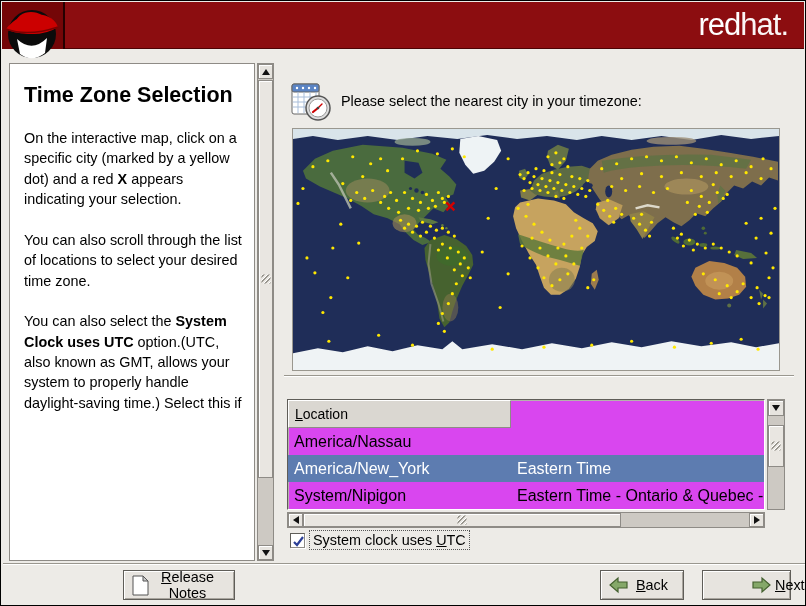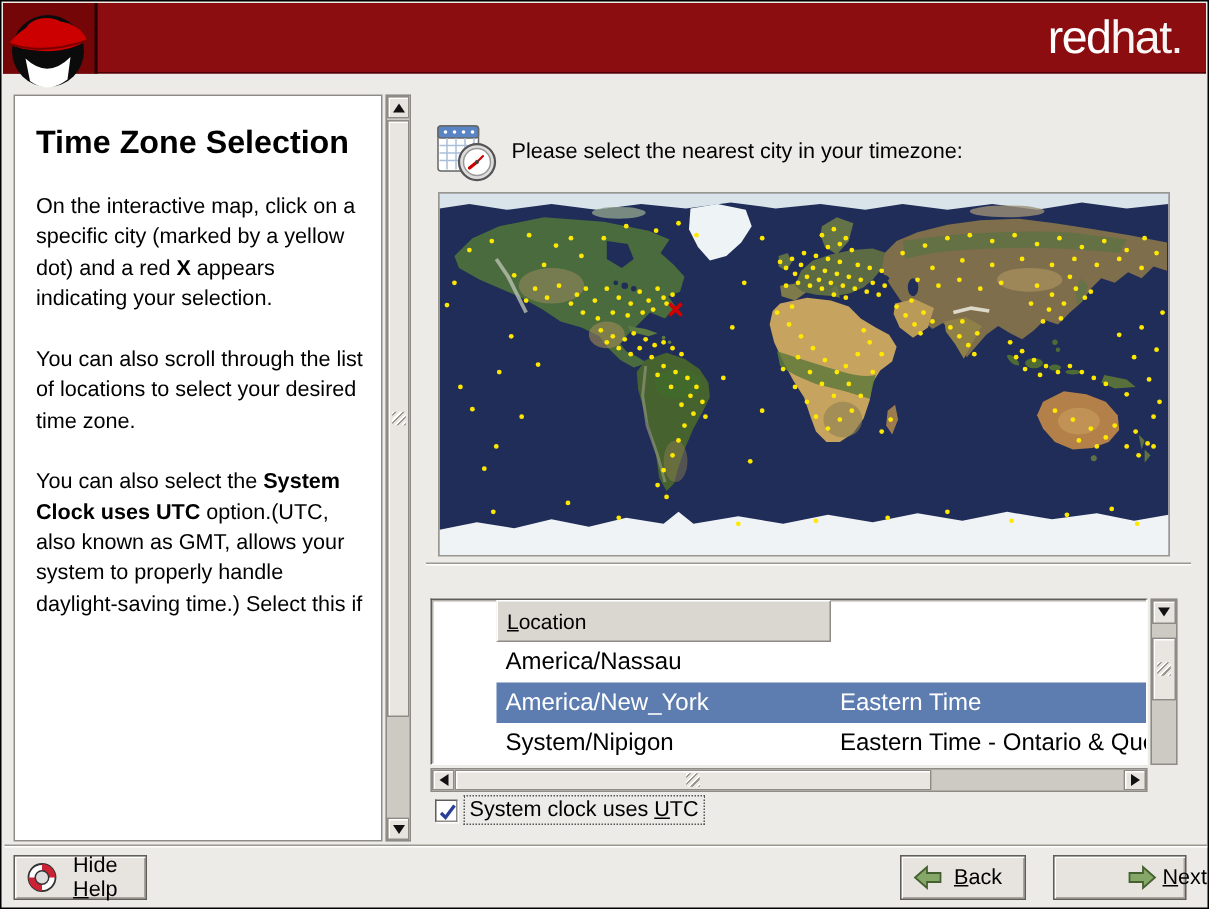--- a/index.html
+++ b/index.html
@@ -33,22 +33,22 @@
   .tri-lf{width:0;height:0;border-top:4px solid transparent;border-bottom:4px solid transparent;border-right:6px solid #111;}
   .tri-rt{width:0;height:0;border-top:4px solid transparent;border-bottom:4px solid transparent;border-left:6px solid #111;}
 
   
   .tz-icon{position:absolute;left:288px;top:78px;}
   .instruction{position:absolute;left:340px;top:92px;font-size:14.4px;}
   .map{position:absolute;left:291px;top:127px;width:488px;height:243px;border:1px solid #9a978f;}
   .groove{position:absolute;left:283px;top:374px;width:510px;height:2px;border-top:1px solid #9a978f;border-bottom:1px solid #fff;}
 
   
-  .tztable{position:absolute;left:286px;top:398px;width:478px;height:111px;background:#ffffff;
-    border:1px solid #5f5d58;border-right-color:#fff;border-bottom-color:#fff;box-shadow:1px 1px 0 #b5b2ac inset;padding-left:43px;}
+  .tztable{position:absolute;left:286px;top:398px;width:478px;height:111px;background:#d946ef;
+    border:1px solid #5f5d58;border-right-color:#fff;border-bottom-color:#fff;box-shadow:1px 1px 0 #b5b2ac inset;}
   .thead{display:flex;height:28px;}
   .th{background:#DAD7D1;border:1px solid #fff;border-right-color:#8e8b86;border-bottom-color:#8e8b86;
     font-size:14px;padding:5px 0 0 6px;}
   .th.c1{width:223px;} .th.c2{flex:1;}
   .trow{display:flex;height:27px;font-size:16px;white-space:nowrap;}
   .trow .cell{padding:5px 0 0 6px;overflow:hidden;}
   .trow .cl{width:223px;} .trow .cd{flex:1;}
   .trow.sel{background:#5D7CB0;color:#fff;}
   .tz-vscroll{position:absolute;left:766px;top:398px;width:18px;height:111px;background:#CDC9C3;border:1px solid #8e8b86;}
   .tz-vscroll .sbtn{width:16px;height:16px;}
@@ -490,30 +490,28 @@
     <div class="checkbox">
       <svg width="15" height="15" viewBox="0 0 15 15">
         <polyline points="3,8 6,11 12,3" fill="none" stroke="#2C3F97" stroke-width="2.2"></polyline>
       </svg>
     </div>
     <div class="utc-label"><span>System clock uses </span><span class="mn">U</span><span>TC</span></div>
   </div>
 
   <div class="footer-sep"></div>
 
-  <div class="btn btn-hidehelp">
-    <svg class="icon" width="20" height="20" viewBox="0 0 20 20">
-      <circle cx="10" cy="10" r="9" fill="#fff" stroke="#333" stroke-width="1.2"></circle>
-      <path d="M10,1 A9,9 0 0,1 19,10 L14.5,10 A4.5,4.5 0 0,0 10,5.5 Z" fill="#c23"></path>
-      <path d="M10,19 A9,9 0 0,1 1,10 L5.5,10 A4.5,4.5 0 0,0 10,14.5 Z" fill="#c23"></path>
-      <circle cx="10" cy="10" r="4.5" fill="#ddd" stroke="#333"></circle>
+
+  <div class="btn btn-release">
+    <svg class="icon" width="17" height="21" viewBox="0 0 17 21">
+      <path d="M1,1 L11,1 L16,6 L16,20 L1,20 Z" fill="#fff" stroke="#555"></path>
+      <path d="M11,1 L11,6 L16,6 Z" fill="#ccc" stroke="#555"></path>
     </svg>
-    <span class="lbl"><span>Hide </span><span class="mn">H</span><span>elp</span></span>
-  </div>
-
+    <span class="lbl"><span></span><span class="mn">R</span><span>elease Notes</span></span>
+  </div>
 
   <div class="btn btn-back">
     <svg class="icon" width="20" height="18" viewBox="0 0 20 18">
       <path d="M9,2 L9,6 L18,6 L18,12 L9,12 L9,16 L1,9 Z" fill="#85A869" stroke="#44602F" stroke-width="1.2"></path>
     </svg>
     <span class="lbl"><span></span><span class="mn">B</span><span>ack</span></span>
   </div>
 
   <div class="btn btn-next">
     <svg class="icon" width="20" height="18" viewBox="0 0 20 18">

